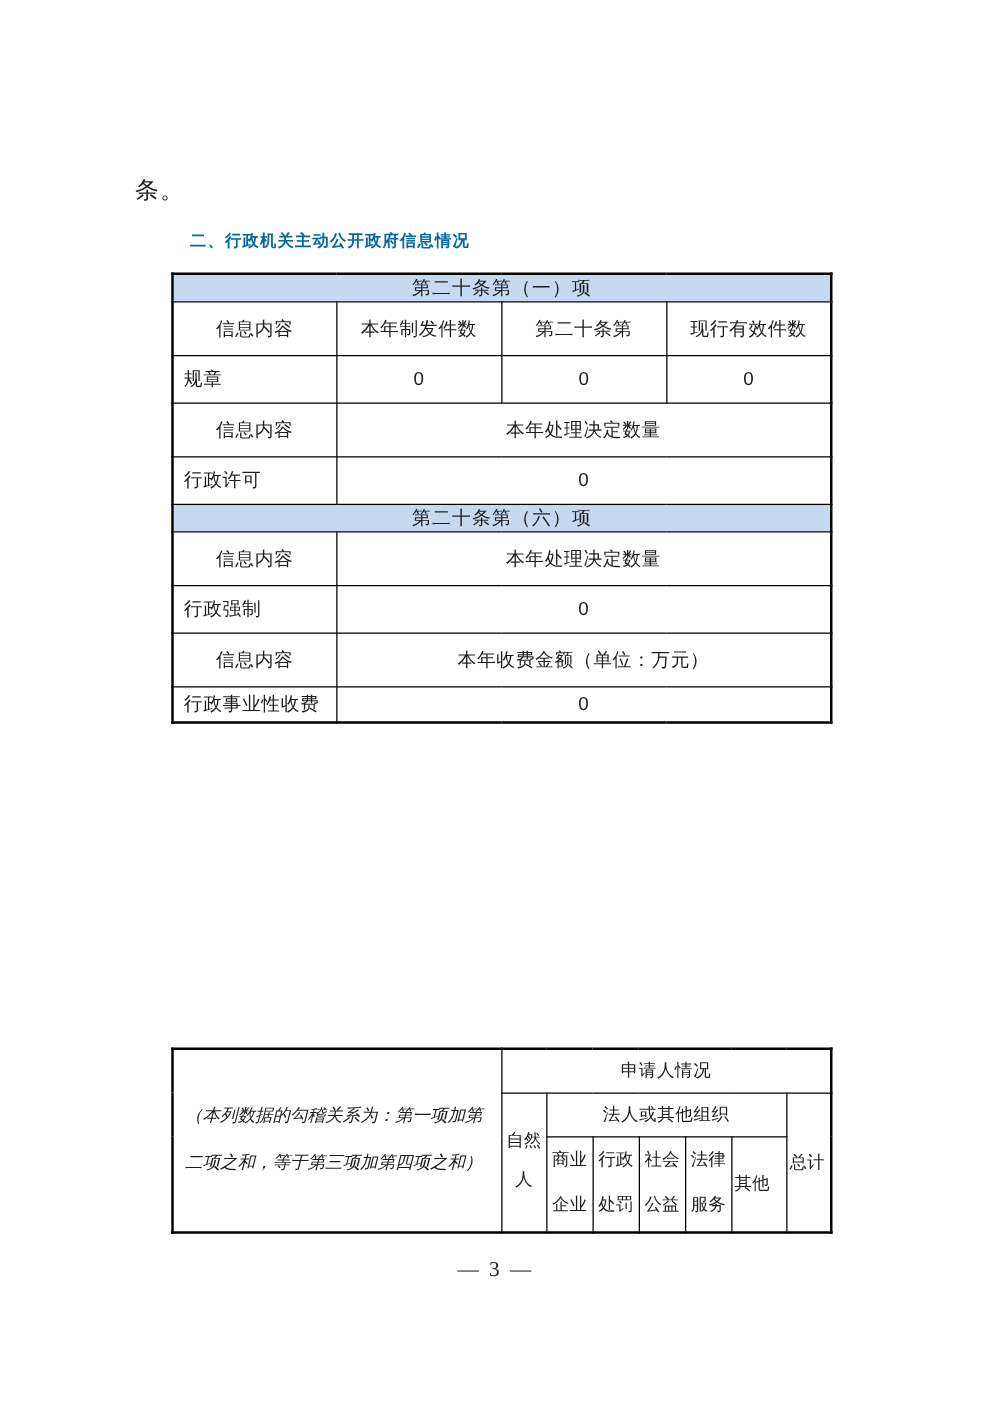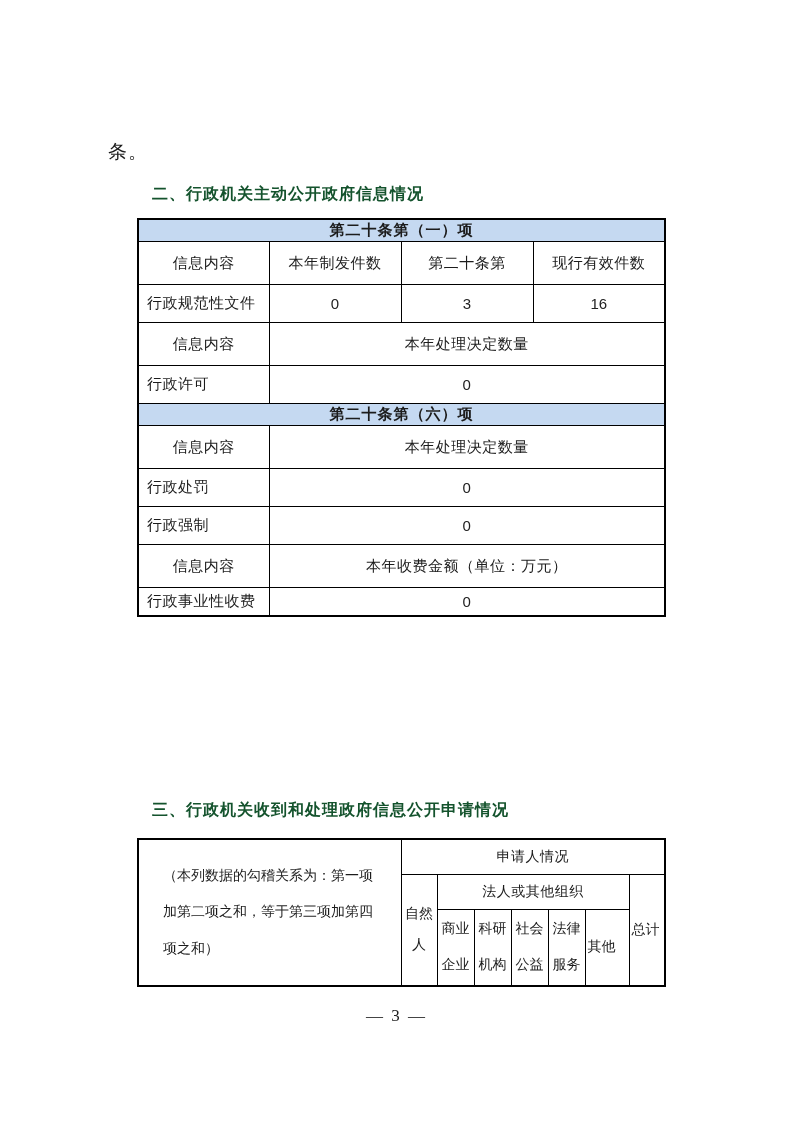--- a/index.html
+++ b/index.html
@@ -3,47 +3,47 @@
 <meta charset="utf-8">
 <style>
   html,body{margin:0;padding:0;background:#ffffff;}
   .page{
     position:relative;width:793px;height:1122px;background:#ffffff;overflow:hidden;
     font-family:"Liberation Serif","DejaVu Serif",serif;color:#1c1c1c;
   }
   .lead{position:absolute;left:108px;top:139px;font-size:19px;letter-spacing:1px;}
   .sec-heading{
     position:absolute;margin:0;font-family:"Liberation Sans","DejaVu Sans",sans-serif;
-    font-weight:bold;font-size:16px;color:#14532d;letter-spacing:1px;white-space:nowrap;
+    font-weight:bold;font-size:13px;color:#0369a1;letter-spacing:1px;white-space:nowrap;
   }
   .h2pos{left:152px;top:184px;}
   .h3pos{left:152px;top:800px;}
   table{border-collapse:collapse;table-layout:fixed;position:absolute;left:137px;background:#fff;}
   .t1{top:218px;width:527px;}
   .t2{top:838px;width:527px;}
   td{border:1px solid #000;vertical-align:middle;font-size:15px;overflow:hidden;}
   .t1,.t2{border:2px solid #000;}
   .banner{background:var(--banner-blue,#C5D9F1);text-align:center;letter-spacing:1px;}
-  .r-banner{height:20px;font-weight:bold;}
+  .r-banner{height:20px;}
   .r-head{height:43px;margin-top:16px;}
   .r-data{height:38px;}
   .r-data-lg{height:28px;}
   .hcell{text-align:center;letter-spacing:0.5px;}
   .lcell{text-align:left;padding-left:8px;letter-spacing:0.5px;}
   .num{
     text-align:center;font-family:"Liberation Sans","DejaVu Sans",sans-serif;
     font-size:15px;color:#222;
   }
   .t2 td{font-size:14px;}
   .t2-r1{height:35px;}
   .t2-r2{height:35px;}
   .t2-r3{height:77px;}
   .note-cell{
-    font-size:13px;line-height:2.6;text-align:left;
-    padding:0 24px;letter-spacing:0;word-break:break-all;
+    font-style:italic;font-size:13px;line-height:2.6;text-align:left;
+    padding:0 9px;letter-spacing:0;word-break:break-all;
   }
   .vwrap{
     text-align:center;line-height:2.2;word-break:break-all;padding:14px 3px;
   }
   .sub{
     text-align:center;line-height:2.6;word-break:break-all;padding:0 4px;margin-top:41px;
   }
   .one{padding:0 2px;}
   .footer{
     position:absolute;top:1006px;left:0;width:100%;text-align:center;
@@ -71,63 +71,58 @@
         <tr class="r-banner">
       <td colspan="4" class="banner">第二十条第（一）项</td>
     </tr>
     <tr class="r-head">
       <td class="hcell">信息内容</td>
       <td class="hcell">本年制发件数</td>
       <td class="hcell">第二十条第</td>
       <td class="hcell">现行有效件数</td>
     </tr>
     <tr class="r-data">
-      <td class="lcell">行政规范性文件</td>
+      <td class="lcell">规章</td>
       <td class="num">0</td>
-      <td class="num">3</td>
-      <td class="num">16</td>
+      <td class="num">0</td>
+      <td class="num">0</td>
     </tr>
 
     <tr class="r-head">
       <td class="hcell">信息内容</td>
       <td colspan="3" class="hcell">本年处理决定数量</td>
     </tr>
     <tr class="r-data">
       <td class="lcell">行政许可</td>
       <td colspan="3" class="num">0</td>
     </tr>
 
     <tr class="r-banner">
       <td colspan="4" class="banner">第二十条第（六）项</td>
     </tr>
     <tr class="r-head">
       <td class="hcell">信息内容</td>
       <td colspan="3" class="hcell">本年处理决定数量</td>
     </tr>
     <tr class="r-data">
-      <td class="lcell">行政处罚</td>
-      <td colspan="3" class="num">0</td>
-    </tr>
-    <tr class="r-data">
       <td class="lcell">行政强制</td>
       <td colspan="3" class="num">0</td>
     </tr>
 
     <tr class="r-head">
       <td class="hcell">信息内容</td>
       <td colspan="3" class="hcell">本年收费金额（单位：万元）</td>
     </tr>
     <tr class="r-data-lg">
       <td class="lcell">行政事业性收费</td>
       <td colspan="3" class="num">0</td>
     </tr>
   </tbody>
     </table>
 
-  <h2 class="sec-heading h3pos">三、行政机关收到和处理政府信息公开申请情况</h2>
 
   <table class="t2">
     <colgroup>
       <col style="width:263px">
         <col style="width:36px">
         <col style="width:37px">
         <col style="width:37px">
       <col style="width:37px">
         <col style="width:37px">
         <col style="width:44px">
@@ -138,21 +133,21 @@
       <td rowspan="3" class="note-cell">（本列数据的勾稽关系为：第一项加第二项之和，等于第三项加第四项之和）</td>
       <td colspan="7" class="hcell">申请人情况</td>
     </tr>
     <tr class="t2-r2">
       <td rowspan="2" class="vwrap">自然人</td>
       <td colspan="5" class="hcell">法人或其他组织</td>
       <td rowspan="2" class="one">总计</td>
     </tr>
     <tr class="t2-r3">
       <td class="sub">商业企业</td>
-      <td class="sub">科研机构</td>
+      <td class="sub">行政处罚</td>
       <td class="sub">社会公益</td>
       <td class="sub">法律服务</td>
       <td class="one">其他</td>
     </tr>
   </tbody>
     </table>
 
   <div class="footer">— 3 —</div>
 
 </div>

